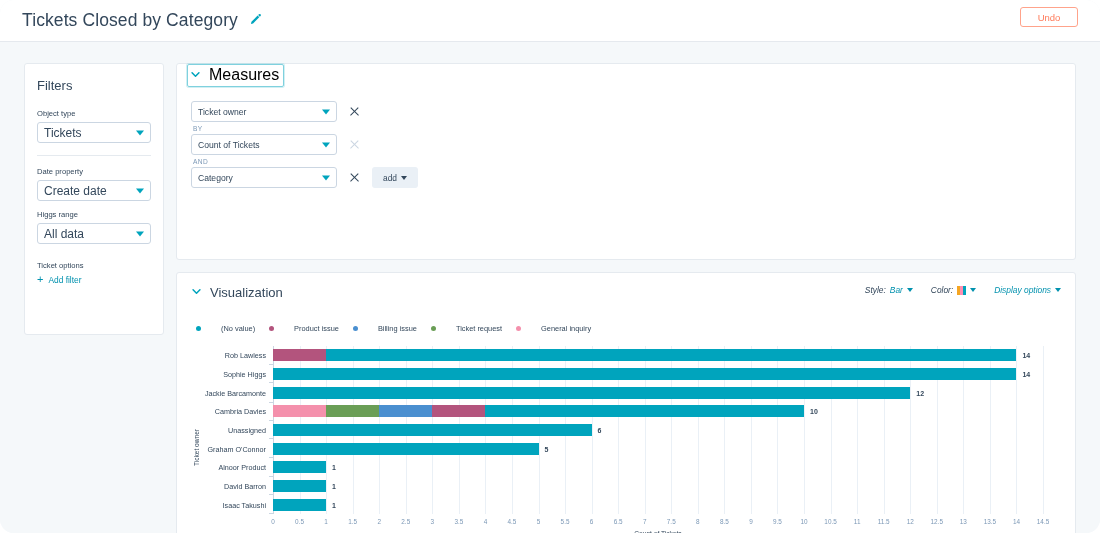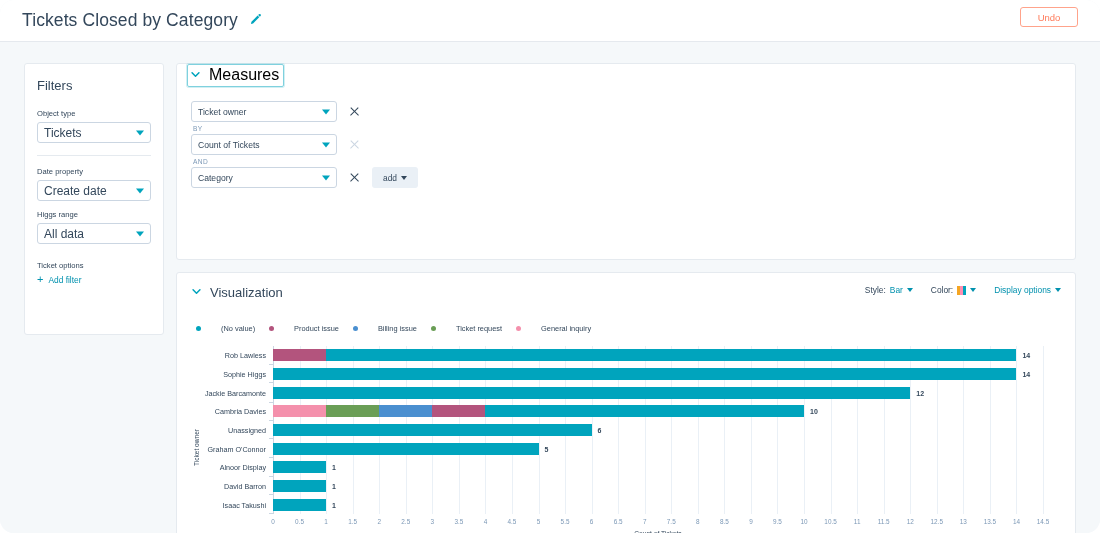--- a/index.html
+++ b/index.html
@@ -164,21 +164,21 @@
     width: 0; height: 0;
     border-left: 3px solid transparent;
     border-right: 3px solid transparent;
     border-top: 4px solid #33475b;
   }
 
   
   .viz-opts {
     position: absolute; right: 14px; top: 12px;
     display: flex; align-items: center; gap: 18px;
-    font-size: 8.4px; color: #0091ae;
+    font-size: 8.4px; color: #0091ae; font-style: italic;
   }
   .viz-opt { display: flex; align-items: center; gap: 4px; cursor: pointer; }
   .viz-opt .lbl-dark { color: #33475b; }
   .tri-sm {
     width: 0; height: 0;
     border-left: 3px solid transparent;
     border-right: 3px solid transparent;
     border-top: 4px solid #0091ae;
   }
   .swatch {
@@ -477,21 +477,21 @@
           </div>
           <div class="row" style="top: 93.3333px; height: 18.6667px; width: 770px;">
             <span class="cat-label">Graham O'Connor</span>
             <div class="tickmark" style="top: 17.6667px;"></div>
             <div class="bar" style="left: 0px; width: 265.517px; top: 3.33333px;">
               <div class="seg" style="left: 0px; width: 265.517px; background: rgb(0, 164, 189);"></div>
             </div>
             <span class="bar-val" style="left: 271.517px;">5</span>
           </div>
           <div class="row" style="top: 112px; height: 18.6667px; width: 770px;">
-            <span class="cat-label">Alnoor Display</span>
+            <span class="cat-label">Alnoor Product</span>
             <div class="tickmark" style="top: 17.6667px;"></div>
             <div class="bar" style="left: 0px; width: 53.1034px; top: 3.33333px;">
               <div class="seg" style="left: 0px; width: 53.1034px; background: rgb(0, 164, 189);"></div>
             </div>
             <span class="bar-val" style="left: 59.1034px;">1</span>
           </div>
           <div class="row" style="top: 130.667px; height: 18.6667px; width: 770px;">
             <span class="cat-label">David Barron</span>
             <div class="tickmark" style="top: 17.6667px;"></div>
             <div class="bar" style="left: 0px; width: 53.1034px; top: 3.33333px;">

